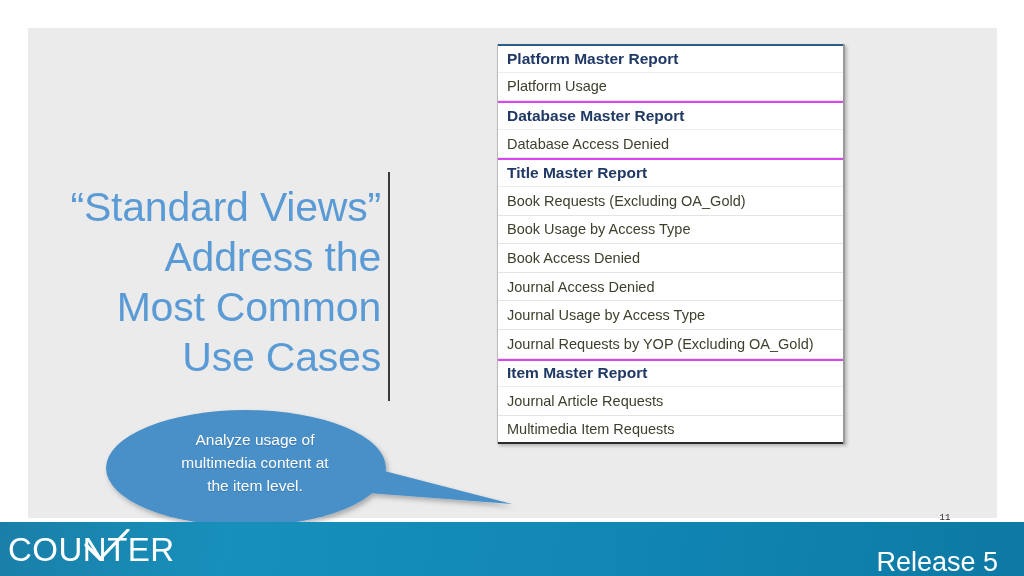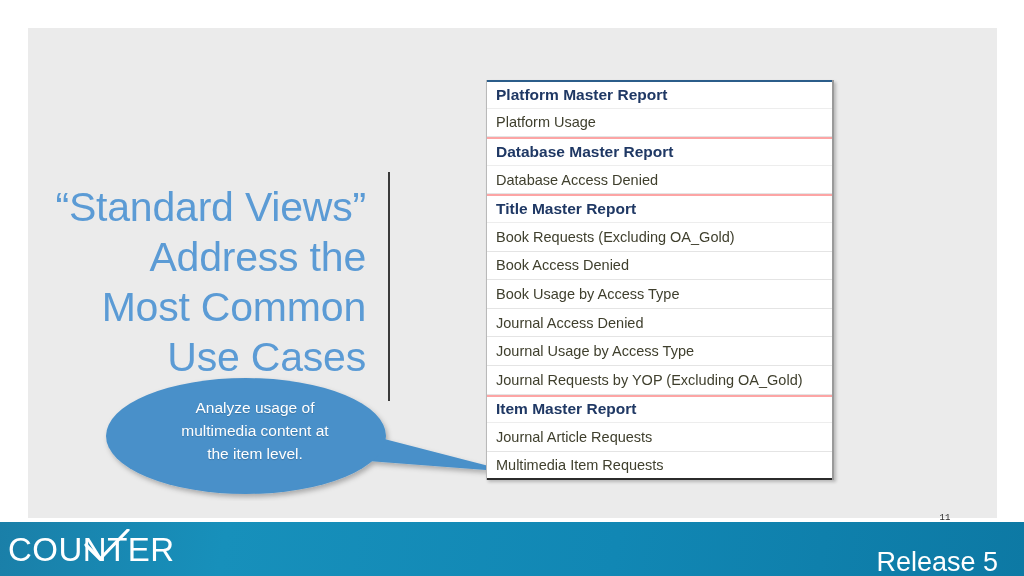--- a/index.html
+++ b/index.html
@@ -28,21 +28,21 @@
     left: 28px;
     top: 28px;
     width: 969px;
     height: 490px;
     background: #ebebeb;
   }
 
   
   .headline {
     position: absolute;
-    left: 21px;
+    left: 36px;
     top: 182px;
     width: 345px;
     text-align: right;
     color: #5B9BD5;
     font-size: 41px;
     line-height: 50px;
     font-weight: 400;
     letter-spacing: -0.2px;
     font-family: "Liberation Sans", sans-serif;
     white-space: pre-line;
@@ -54,21 +54,21 @@
     top: 172px;
     width: 2px;
     height: 229px;
     background: #3a3a3a;
   }
 
   
   .bubble-wrap {
     position: absolute;
     left: 100px;
-    top: 376px;
+    top: 408px;
     width: 420px;
     height: 125px;
   }
   .bubble-svg {
     position: absolute;
     left: 0; top: 0;
     width: 420px;
     height: 125px;
     display: block;
   }
@@ -82,45 +82,44 @@
     font-size: 15.5px;
     line-height: 23px;
     font-family: "Liberation Sans", sans-serif;
     white-space: pre-line;
     text-shadow: 0 1px 1px rgba(0,0,0,.18);
   }
 
   
   .report-table {
     position: absolute;
-    left: 486px;
+    left: 497px;
     top: 44px;
     width: 348px;
     background: #ffffff;
     border-left: 1px solid #b9b9b9;
     border-right: 2px solid #9a9a9a;
     box-sizing: border-box;
     box-shadow: 2px 2px 3px rgba(0,0,0,.22);
-    margin-top: 36px;
   }
   .rt-row {
     box-sizing: border-box;
     height: 28.6px;
     display: flex;
     align-items: center;
     padding-left: 9px;
     background: #ffffff;
     border-bottom: 1px solid #e4e4e4;
     overflow: hidden;
   }
   .rt-row.header {
     color: #1F3864;
     font-weight: bold;
     font-size: 15.5px;
-    border-top: 2px solid #fca5a5;
+    border-top: 2px solid #d946ef;
     border-bottom: 1px solid #ededed;
   }
   .rt-row.header.first {
     border-top: 2px solid #2b5d8a;
   }
   .rt-row.sub {
     color: #3F3F2D;
     font-weight: normal;
     font-size: 14.5px;
   }
@@ -227,24 +226,24 @@
       <div class="rt-row sub">
         <span>Database Access Denied</span>
       </div>
       <div class="rt-row header">
         <span>Title Master Report</span>
       </div>
       <div class="rt-row sub">
         <span>Book Requests (Excluding OA_Gold)</span>
       </div>
       <div class="rt-row sub">
+        <span>Book Usage by Access Type</span>
+      </div>
+      <div class="rt-row sub">
         <span>Book Access Denied</span>
-      </div>
-      <div class="rt-row sub">
-        <span>Book Usage by Access Type</span>
       </div>
       <div class="rt-row sub">
         <span>Journal Access Denied</span>
       </div>
       <div class="rt-row sub">
         <span>Journal Usage by Access Type</span>
       </div>
       <div class="rt-row sub">
         <span>Journal Requests by YOP (Excluding OA_Gold)</span>
       </div>

